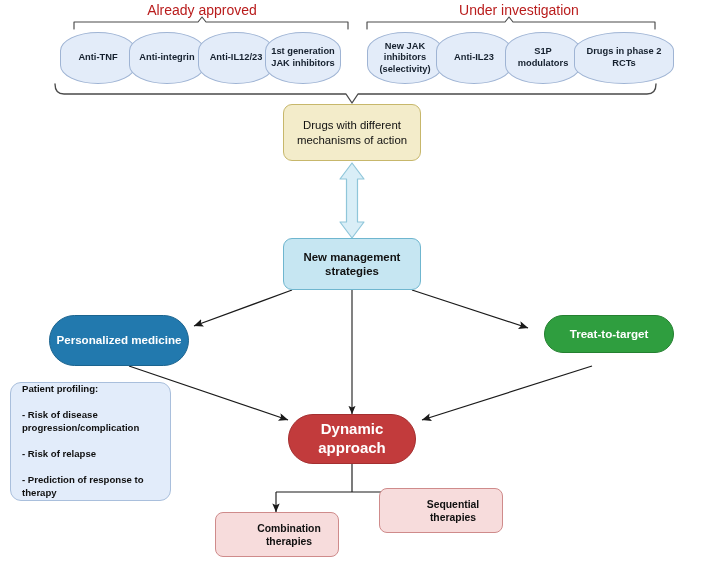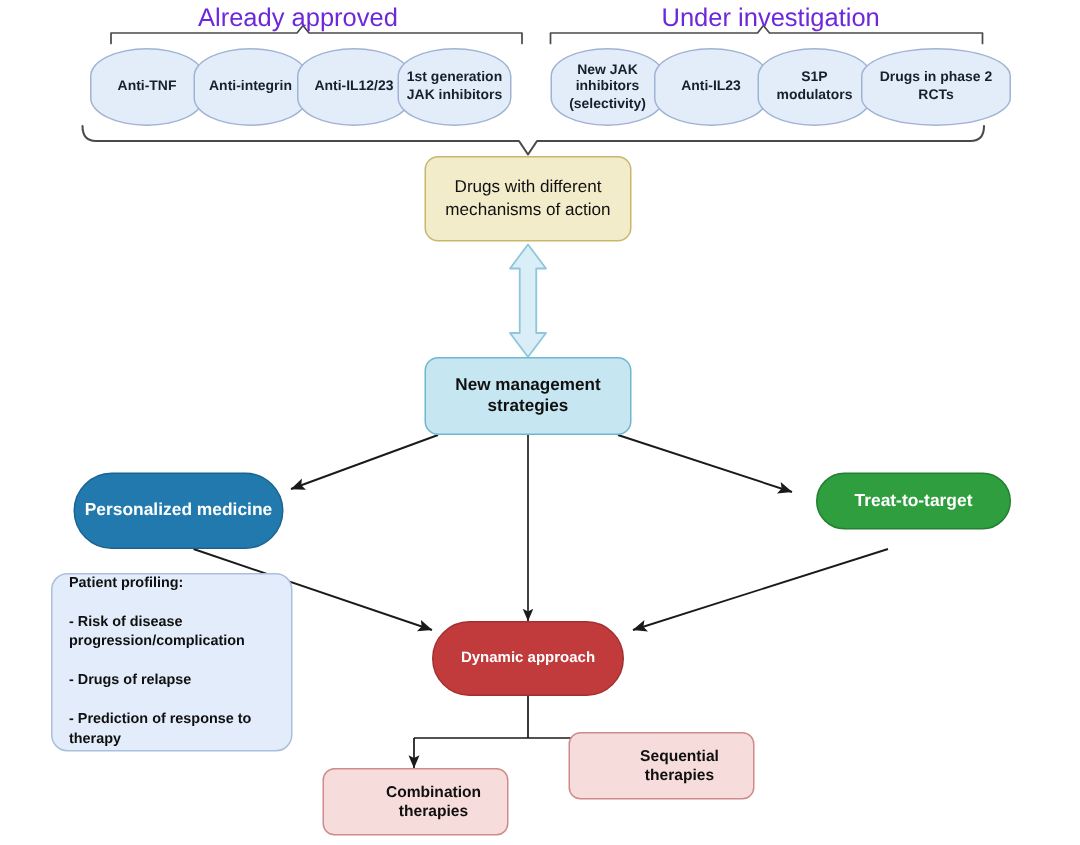--- a/index.html
+++ b/index.html
@@ -32,22 +32,23 @@
     display: flex;
     align-items: center;
     justify-content: center;
     text-align: center;
     line-height: 1.25;
   }
 
   
   .grp-label {
     position: absolute;
-    font-size: 17px;
-    color: #6d28d9;
+    font-size: 14px;
+    color: #b91c1c;
+    text-align: center;
     white-space: nowrap;
   }
 
   
   .pill {
     background: #e3ecf9;
     border: 1px solid #9fb4d4;
     border-radius: 50% / 36%;
     font-size: 9.3px;
     font-weight: 700;
@@ -85,21 +86,21 @@
     border: 1.6px solid #248030;
     border-radius: 26px;
     font-size: 11.6px;
     font-weight: 700;
     color: #ffffff;
   }
   .node-red {
     background: #c23b3c;
     border: 1.6px solid #a42f30;
     border-radius: 26px;
-    font-size: 10px;
+    font-size: 15px;
     font-weight: 700;
     color: #ffffff;
     text-align: center;
   }
   .node-pink {
     background: #f7dcdc;
     border: 1.3px solid #cf8b8b;
     border-radius: 8px;
     font-size: 10.4px;
     font-weight: 700;
@@ -192,21 +193,21 @@
   <div class="node node-blue" style="left:49px; top:315px; width:140px; height:51px;">Personalized medicine</div>
 
   <div class="node node-green" style="left:544px; top:315px; width:130px; height:38px;">Treat-to-target</div>
 
   <div class="node node-red" style="left:288px; top:414px; width:128px; height:50px;">Dynamic approach</div>
 
   <div class="node node-pink" style="left:215px; top:512px; width:124px; height:45px;">Combination therapies</div>
 
   <div class="node node-pink" style="left:379px; top:488px; width:124px; height:45px;">Sequential therapies</div>
 
-  <div class="panel panel-blue" style="left:10px; top:382px; width:161px; height:119px;margin-left:24px;">
+  <div class="panel panel-blue" style="left:10px; top:382px; width:161px; height:119px;">
     <p class="panel-line">Patient profiling:</p>
     <p class="panel-line">- Risk of disease progression/complication</p>
-    <p class="panel-line">- Drugs of relapse</p>
+    <p class="panel-line">- Risk of relapse</p>
     <p class="panel-line">- Prediction of response to therapy</p>
   </div>
 
 
 </div>
 
 </body></html>

